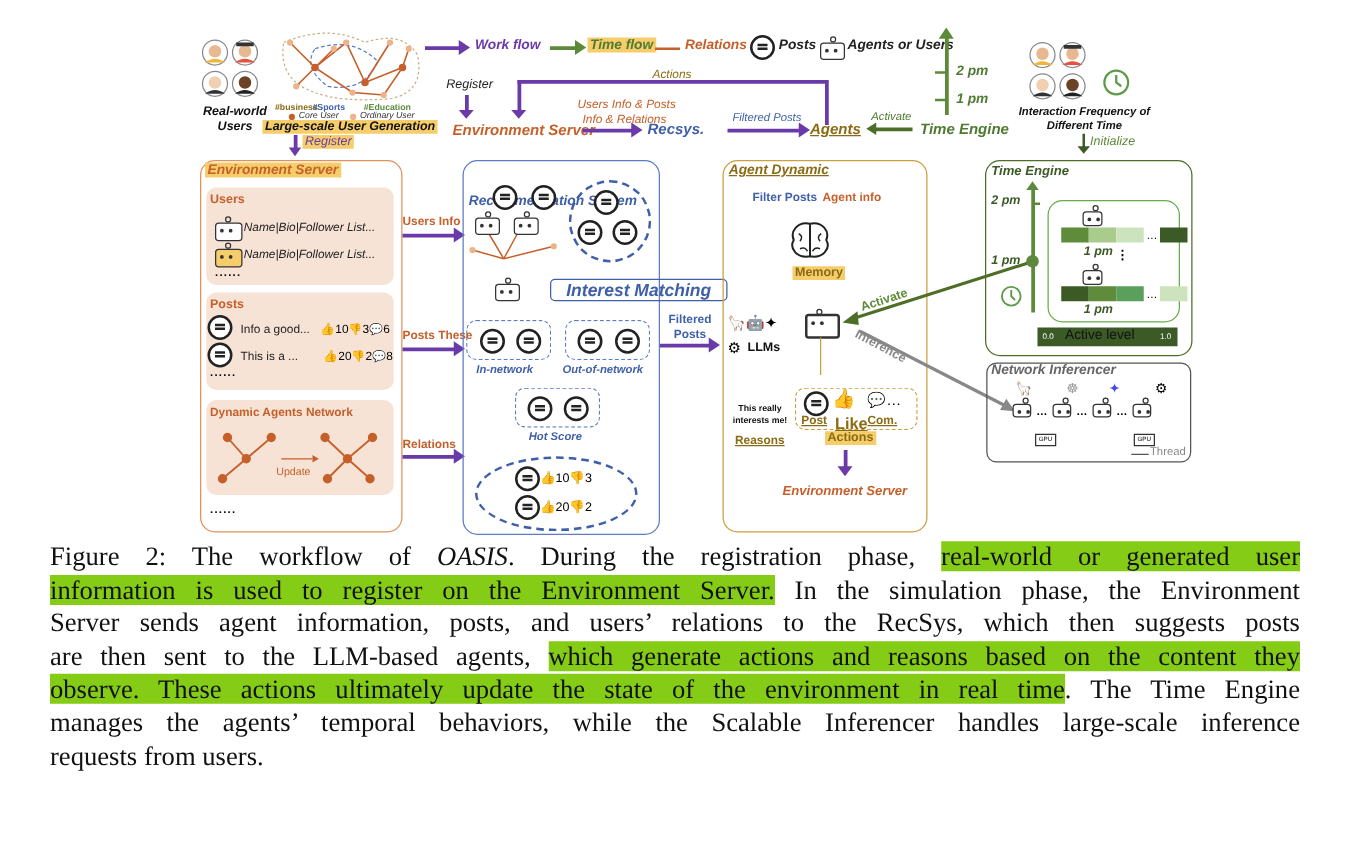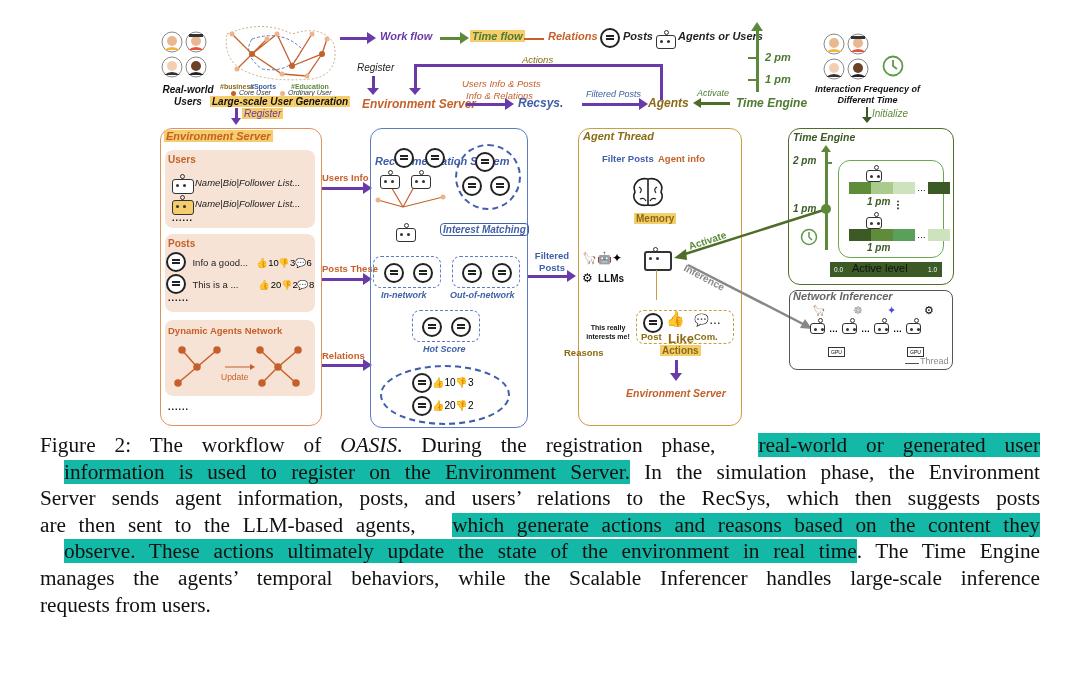--- a/index.html
+++ b/index.html
@@ -3,27 +3,27 @@
 <meta charset="utf-8">
 <style>
   html,body{margin:0;padding:0;background:#fff;}
   body{width:1080px;height:682px;position:relative;overflow:hidden;font-family:"Liberation Sans",sans-serif;}
   .abs{position:absolute;}
   .it{font-style:italic;font-weight:bold;}
   .b{font-weight:bold;}
   .orange{color:#c5602a;}
   .blue{color:#3f5fa8;}
   .green{color:#4e7a32;}
-  .olive{color:#8a6b14;}
+  .olive{color:#8a6b14;text-decoration:underline;}
   .hl{background:#f5cd6a;}
   .box{position:absolute;border-radius:12px;}
   .caption{position:absolute;left:40px;top:432px;width:1000px;font-family:"Liberation Serif",serif;font-size:21.3px;line-height:26.6px;color:#111;text-align:justify;}
   .caption .line{display:block;white-space:nowrap;text-align-last:justify;text-align:justify;}
   .caption .line.last{text-align-last:left;}
-  .hlc{background:#14b8a6;margin-left:24px;}
+  .hlc{background:#84cc16;}
   .sub{position:absolute;border-radius:8px;background:#f7e3d6;}
   .bubble{display:inline-block;width:16px;height:16px;border:2px solid #222;border-radius:50%;position:relative;vertical-align:middle;background:#fff;}
   .bubble::after{content:"";position:absolute;left:4px;top:5px;width:8px;height:2px;background:#222;box-shadow:0 3px 0 #222;}
   .robot{display:inline-block;width:18px;height:12px;border:1.6px solid #333;border-radius:3px;position:relative;vertical-align:middle;background:#fff;}
   .robot::before{content:"";position:absolute;left:3px;top:4px;width:3px;height:3px;border-radius:50%;background:#333;box-shadow:7px 0 0 #333;}
   .robot::after{content:"";position:absolute;left:7px;top:-6px;width:3px;height:3px;border:1.2px solid #333;border-radius:50%;}
   .arrow-h{position:absolute;height:3px;background:#6a3aa8;}
   .arrow-h::after{content:"";position:absolute;right:-8px;top:-5px;border-left:9px solid #6a3aa8;border-top:6.5px solid transparent;border-bottom:6.5px solid transparent;}
   .dash{position:absolute;border:1.6px dashed #5d7cc4;border-radius:8px;}
   .cell{display:inline-block;width:22px;height:12px;}
@@ -229,21 +229,21 @@
 </div>
 <span class="abs" style="left:394px;top:148px;"><span class="bubble"></span></span>
 <span class="abs" style="left:425px;top:148px;"><span class="bubble"></span></span>
 <span class="abs" style="left:380px;top:172px;"><span class="robot"></span></span>
 <span class="abs" style="left:411px;top:172px;"><span class="robot"></span></span>
 <span class="abs" style="left:396px;top:225px;"><span class="robot"></span></span>
 <div class="abs" style="left:455px;top:144px;width:62px;height:62px;border:2.5px dashed #3f5fa8;border-radius:50%;"></div>
 <span class="abs" style="left:475px;top:152px;"><span class="bubble"></span></span>
 <span class="abs" style="left:462px;top:176px;"><span class="bubble"></span></span>
 <span class="abs" style="left:490px;top:176px;"><span class="bubble"></span></span>
-<span class="abs it" style="left:440px;top:223px;font-size:10px;color:#3f5fa8;border:1.3px solid #3f5fa8;border-radius:4px;padding:0 2px;">Interest Matching</span>
+<span class="abs it" style="left:440px;top:223px;font-size:14px;color:#3f5fa8;border:1.3px solid #3f5fa8;border-radius:4px;padding:0 12px;">Interest Matching</span>
 <div class="dash" style="left:373px;top:256px;width:66px;height:30px;"></div>
 <span class="abs" style="left:384px;top:263px;"><span class="bubble"></span></span>
 <span class="abs" style="left:413px;top:263px;"><span class="bubble"></span></span>
 <span class="abs it blue" style="left:381px;top:290px;font-size:9px;">In-network</span>
 <div class="dash" style="left:452px;top:256px;width:66px;height:30px;"></div>
 <span class="abs" style="left:462px;top:263px;"><span class="bubble"></span></span>
 <span class="abs" style="left:492px;top:263px;"><span class="bubble"></span></span>
 <span class="abs it blue" style="left:450px;top:290px;font-size:9px;">Out-of-network</span>
 <div class="dash" style="left:412px;top:310px;width:66px;height:30px;"></div>
 <span class="abs" style="left:422px;top:317px;"><span class="bubble"></span></span>
@@ -254,21 +254,21 @@
   <span class="bubble"></span><span>👍</span><span>10</span><span>👎</span><span>3</span>
 </div>
 <div class="abs" style="left:412px;top:396px;font-size:10px;">
   <span class="bubble"></span><span>👍</span><span>20</span><span>👎</span><span>2</span>
 </div>
 
 <span class="abs b" style="left:530px;top:250px;font-size:9.5px;color:#3f5fa8;text-align:center;width:44px;line-height:12px;">Filtered Posts</span>
 <div class="arrow-h" style="left:528px;top:275px;width:40px;"></div>
 
 <div class="box" style="left:578px;top:128px;width:162px;height:296px;border:1.5px solid #c9a040;"></div>
-<span class="abs it olive" style="left:583px;top:130px;font-size:11px;">Agent Thread</span>
+<span class="abs it olive" style="left:583px;top:130px;font-size:11px;">Agent Dynamic</span>
 <span class="abs b blue" style="left:602px;top:153px;font-size:9.5px;">Filter Posts</span>
 <span class="abs b orange" style="left:658px;top:153px;font-size:9.5px;">Agent info</span>
 <div class="abs" style="left:630px;top:175px;width:36px;height:34px;">
   <svg width="36" height="34">
       <path d="M18 4 C8 2 2 10 5 17 C1 24 8 32 18 30 C28 32 35 24 31 17 C34 10 28 2 18 4Z M18 4 V30" fill="none" stroke="#222" stroke-width="1.6"></path>
       <path d="M9 12 Q13 14 10 18 M27 12 Q23 14 26 18 M10 24 Q14 22 16 26 M26 24 Q22 22 20 26" fill="none" stroke="#222" stroke-width="1.2"></path>
     </svg>
 </div>
 <span class="abs b hl" style="left:634px;top:213px;font-size:10px;color:#8a6b14;padding:0 2px;">Memory</span>
 <span class="abs" style="left:644px;top:251px;"><span class="robot" style="width:24px;height:16px;border-width:2px;"></span></span>
@@ -277,21 +277,21 @@
 <span class="abs b" style="left:598px;top:273px;font-size:10px;color:#111;">LLMs</span>
 <div class="abs" style="left:656px;top:270px;width:1.3px;height:30px;background:#c9a040;"></div>
 <div class="abs" style="left:636px;top:310px;width:96px;height:32px;border:1.6px dashed #c9a040;border-radius:8px;"></div>
 <span class="abs" style="left:643px;top:313px;"><span class="bubble"></span></span>
 <span class="abs" style="left:666px;top:310px;font-size:15px;">👍</span>
 <span class="abs" style="left:694px;top:313px;font-size:12px;">💬…</span>
 <span class="abs b olive" style="left:641px;top:331px;font-size:9.5px;">Post</span>
 <span class="abs b olive" style="left:668px;top:331px;font-size:13px;">Like</span>
 <span class="abs b olive" style="left:694px;top:331px;font-size:9.5px;">Com.</span>
 <span class="abs b" style="left:582px;top:323px;width:52px;font-size:7px;line-height:9px;text-align:center;color:#111;">This really interests me!</span>
-<span class="abs b olive" style="left:564px;top:347px;font-size:9.5px;">Reasons</span>
+<span class="abs b olive" style="left:588px;top:347px;font-size:9.5px;">Reasons</span>
 <span class="abs b hl" style="left:660px;top:345px;font-size:10px;color:#8a6b14;padding:0 2px;">Actions</span>
 <div class="abs" style="left:675px;top:360px;width:3px;height:14px;background:#6a3aa8;"></div>
 <div class="abs" style="left:670px;top:373px;border-top:8px solid #6a3aa8;border-left:6.5px solid transparent;border-right:6.5px solid transparent;"></div>
 <span class="abs it orange" style="left:626px;top:387px;font-size:10.5px;">Environment Server</span>
 
 <svg class="abs" style="left:660px;top:200px;" width="180" height="140">
   <line x1="170" y1="8" x2="22" y2="55" stroke="#4e6e28" stroke-width="2.5"></line>
   <path d="M14 58 L26 49 L27 60Z" fill="#4e6e28"></path>
   <line x1="28" y1="65" x2="145" y2="125" stroke="#888" stroke-width="2.5"></line>
   <path d="M152 129 L140 128 L145 119Z" fill="#888"></path>

